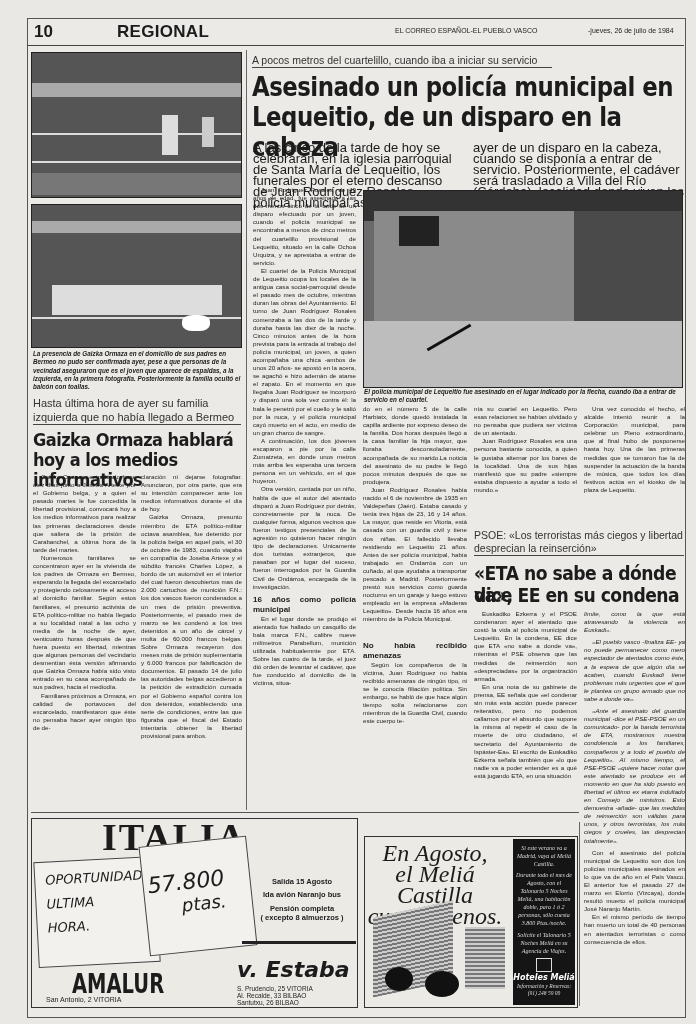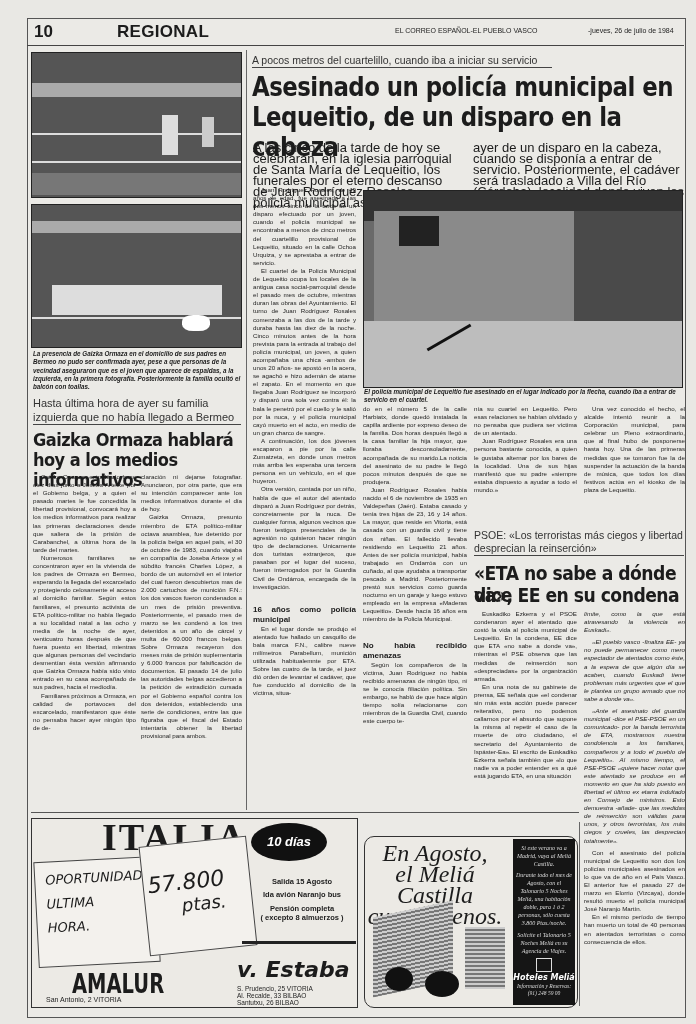--- a/index.html
+++ b/index.html
@@ -88,21 +88,21 @@
   <div class="abs" style="left:0;top:130px;width:318px;height:66px;background:#bdbdbd;"></div>
   <div class="abs" style="left:60px;top:145px;width:50px;height:3px;background:#111;transform:rotate(-30deg);"></div>
 </div>
 <div class="abs caption" style="left:364px;top:388px;width:322px;">El policía municipal de Lequeitio fue asesinado en el lugar indicado por la flecha, cuando iba a entrar de servicio en el cuartel.</div>
 
 <div class="abs body" style="left:253px;top:186px;width:103px;">
   <p>Juan Rodríguez Rosales, de 49 años de edad, fue asesinado a las dos menos cinco de la tarde de un disparo efectuado por un joven, cuando el policía municipal se encontraba a menos de cinco metros del cuartelillo provisional de Lequeitio, situado en la calle Ochoa Urquiza, y se aprestaba a entrar de servicio.</p>
   <p>El cuartel de la Policía Municipal de Lequeitio ocupa los locales de la antigua casa social-parroquial desde el pasado mes de octubre, mientras duran las obras del Ayuntamiento. El turno de Juan Rodríguez Rosales comenzaba a las dos de la tarde y duraba hasta las diez de la noche. Cinco minutos antes de la hora prevista para la entrada al trabajo del policía municipal, un joven, a quien acompañaba una chica -ambos de unos 20 años- se apostó en la acera, se agachó e hizo ademán de atarse el zapato. En el momento en que llegaba Juan Rodríguez se incorporó y disparó una sola vez contra él: la bala le penetró por el cuello y le salió por la nuca, y el policía municipal cayó muerto en el acto, en medio de un gran charco de sangre.</p>
   <p>A continuación, los dos jóvenes escaparon a pie por la calle Zumatzeta, en donde unos metros más arriba les esperaba una tercera persona en un vehículo, en el que huyeron.</p>
   <p>Otra versión, contada por un niño, habla de que el autor del atentado disparó a Juan Rodríguez por detrás, concretamente por la nuca. De cualquier forma, algunos vecinos que fueron testigos presenciales de la agresión no quisieron hacer ningún tipo de declaraciones. Unicamente dos turistas extranjeros, que pasaban por el lugar del suceso, fueron interrogados por la Guardia Civil de Ondárroa, encargada de la investigación.</p>
-  <div class="sub" style="margin-top:14px;">16 años como policía municipal</div>
+  <div class="sub" style="margin-top:4px;">16 años como policía municipal</div>
   <p>En el lugar donde se produjo el atentado fue hallado un casquillo de bala marca F.N., calibre nueve milímetros Parabellum, munición utilizada habitualemnte por ETA. Sobre las cuatro de la tarde, el juez dió orden de levantar el cadáver, que fue conducido al domicilio de la víctima, situa-</p>
 </div>
 
 <div class="abs body" style="left:363px;top:405px;width:104px;">
   <p style="text-indent:0">do en el número 5 de la calle Harbiatx, donde quedó instalada la capilla ardiente por expreso deseo de la familia. Dos horas después llegó a la casa familiar la hija mayor, que lloraba desconsoladamente, acompañada de su marido.La noticia del asesinato de su padre le llegó pocos minutos después de que se produjera.</p>
   <p>Juan Rodríguez Rosales había nacido el 6 de noviembre de 1935 en Valdepeñas (Jaén). Estaba casado y tenía tres hijas de 23, 16 y 14 años. La mayor, que reside en Vitoria, está casada con un guardia civil y tiene dos niñas. El fallecido llevaba residiendo en Lequeitio 21 años. Antes de ser policía municipal, había trabajado en Ondarróa con un cuñado, al que ayudaba a transportar pescado a Madrid. Posteriormente prestó sus servicios como guarda nocturno en un garaje y luego estuvo empleado en la empresa «Maderas Lequeitio». Desde hacía 16 años era miembro de la Policía Municipal.</p>
   <div class="sub" style="margin-top:17px;">No había recibido amenazas</div>
   <p>Según los compañeros de la víctima, Juan Rodríguez no había recibido amenazas de ningún tipo, ni se le conocía filiación política. Sin embargo, se habló de que hace algún tiempo solía relacionarse con miembros de la Guardia Civil, cuando este cuerpo te-</p>
 </div>
 
@@ -126,21 +126,20 @@
   <p style="margin-top:4px">«El pueblo vasco -finaliza EE- ya no puede permanecer como mero espectador de atentados como éste, a la espera de que algún día se acaben, cuando Euskadi tiene problemas más urgentes que el que le plantea un grupo armado que no sabe a donde va».</p>
   <p style="margin-top:4px">«Ante el asesinato del guardia municipal -dice el PSE-PSOE en un comunicado- por la banda terrorista de ETA, mostramos nuestra condolencia a los familiares, compañeros y a todo el pueblo de Lequeitio». Al mismo tiempo, el PSE-PSOE «quiere hacer notar que este atentado se produce en el momento en que ha sido puesto en libertad el último ex etarra indultado en Consejo de ministros. Esto demuestra -añade- que las medidas de reinserción son válidas para unos, y otros terroristas, los más ciegos y crueles, las desprecian totalmente».</p>
   <p style="margin-top:4px;font-style:normal">Con el asesinato del policía municipal de Lequeitio son dos los policías municipales asesinados en lo que va de año en el País Vasco. El anterior fue el pasado 27 de marzo en Elorrio (Vizcaya), donde resultó muerto el policía municipal José Naranjo Martín.</p>
   <p style="font-style:normal">En el mismo período de tiempo han muerto un total de 40 personas en atentados terroristas o como consecuencia de ellos.</p>
 </div>
 
 <div class="abs hrule" style="left:31px;top:812px;width:548px;"></div>
 
 <div class="abs ad" style="left:31px;top:818px;width:325px;height:188px;">
   <div class="abs italia" style="left:70px;top:-4px;">ITALIA</div>
-  <div class="abs oval" style="left:219px;top:4px;width:76px;height:38px;line-height:38px;font-size:13px;">10 días</div>
   <div class="abs note" style="left:4px;top:40px;width:120px;height:104px;">
     <div class="hand" style="font-size:13px;line-height:24px;padding:6px 0 0 10px;">
       <div>OPORTUNIDAD</div>
       <div>ULTIMA</div>
       <div>HORA.</div>
     </div>
   </div>
   <div class="abs note" style="left:112px;top:22px;width:106px;height:108px;transform:rotate(-6deg);">
     <div class="hand" style="font-size:22px;padding:26px 0 0 4px;">57.800</div>
     <div class="hand" style="font-size:18px;padding-left:36px;">ptas.</div>
@@ -155,21 +154,21 @@
   <div class="abs" style="left:40px;top:150px;font-family:'DejaVu Sans',sans-serif;font-weight:bold;font-size:26px;transform:scaleX(0.75);transform-origin:left;">AMALUR</div>
   <div class="abs" style="left:14px;top:177px;font-size:7px;">San Antonio, 2 VITORIA</div>
   <div class="abs" style="left:205px;top:138px;font-family:'DejaVu Sans',sans-serif;font-weight:bold;font-style:italic;font-size:22px;">v. Estaba</div>
   <div class="abs" style="left:205px;top:166px;font-size:6.5px;line-height:7px;">
     <div>S. Prudencio, 25 VITORIA</div>
     <div>Al. Recalde, 33 BILBAO</div>
     <div>Santutxu, 26 BILBAO</div>
   </div>
 </div>
 
-<div class="abs ad" style="left:364px;top:836px;width:212px;height:170px;border-radius:10px;">
+<div class="abs ad" style="left:364px;top:836px;width:212px;height:170px;">
   <div class="abs melia-title" style="left:0;top:6px;width:140px;">
     <div>En Agosto,</div>
     <div>el Meliá Castilla</div>
     <div>cuesta menos.</div>
   </div>
   <div class="abs bldg" style="left:8px;top:72px;width:80px;height:80px;transform:skewY(-12deg);"></div>
   <div class="abs bldg" style="left:100px;top:90px;width:40px;height:62px;"></div>
   <div class="abs tree" style="left:20px;top:130px;width:28px;height:24px;"></div>
   <div class="abs tree" style="left:60px;top:134px;width:34px;height:26px;"></div>
   <div class="abs melia-dark" style="left:148px;top:2px;width:62px;height:166px;">

